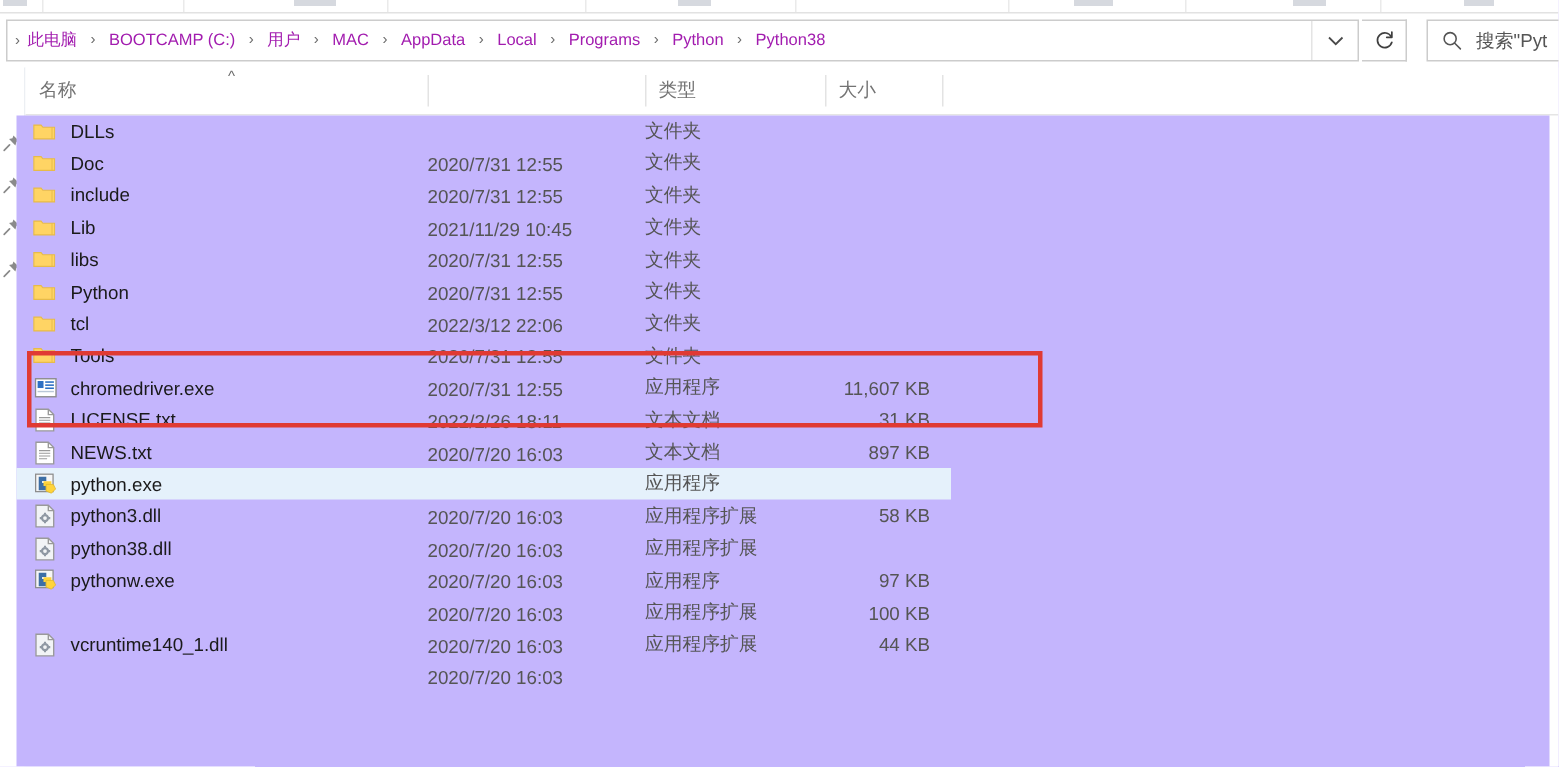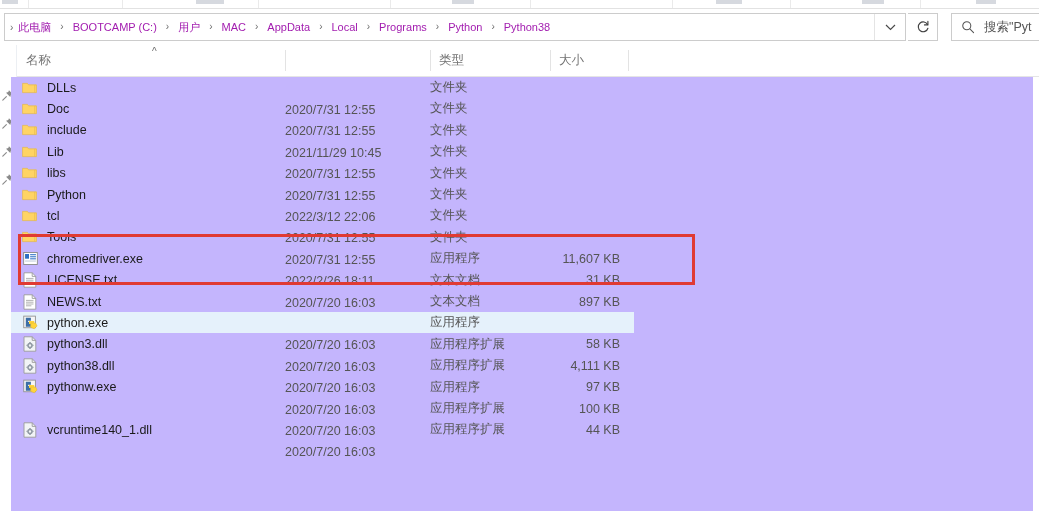--- a/index.html
+++ b/index.html
@@ -595,21 +595,20 @@
               <line x1="7.0" y1="11.8" x2="7.0" y2="12.9"></line>
               <line x1="3.5" y1="9.4" x2="4.6" y2="9.4"></line>
               <line x1="9.4" y1="9.4" x2="10.5" y2="9.4"></line>
             </g>
           </svg>
         </span>
         <span class="label">python38.dll</span>
       </div>
       <div class="cell-date">2020/7/20 16:03</div>
       <div class="cell-type">应用程序扩展</div>
-      <div class="cell-size">4,111 KB</div>
     </div>
     <div class="file-row" style="top: 299.6px;">
       <div class="cell-name">
         <span class="icon-slot">
           <svg class="ic-generic" width="15" height="15" viewBox="0 0 16 16">
             <rect x="0.8" y="1.2" width="12.4" height="12.4" fill="#f6f6f6" stroke="#8d8d8d" stroke-width="0.9"></rect>
             <path d="M3.0 3.0 h5.4 v3.1 h-3.0 v1.3 h5.6 v5.2 h-8.0 Z" fill="#3c6ea5"></path>
             <path d="M6.4 6.3 h5.6 v5.3 h-3.0 v-2.0 h-2.6 Z" fill="#ffd43b"></path>
             <path d="M8.2 8.5 l5.2 0 l1.6 3.2 l-3.0 3.0 l-3.8 -1.6 Z" fill="#ffd43b" stroke="#e2b92f" stroke-width="0.6"></path>
           </svg>

